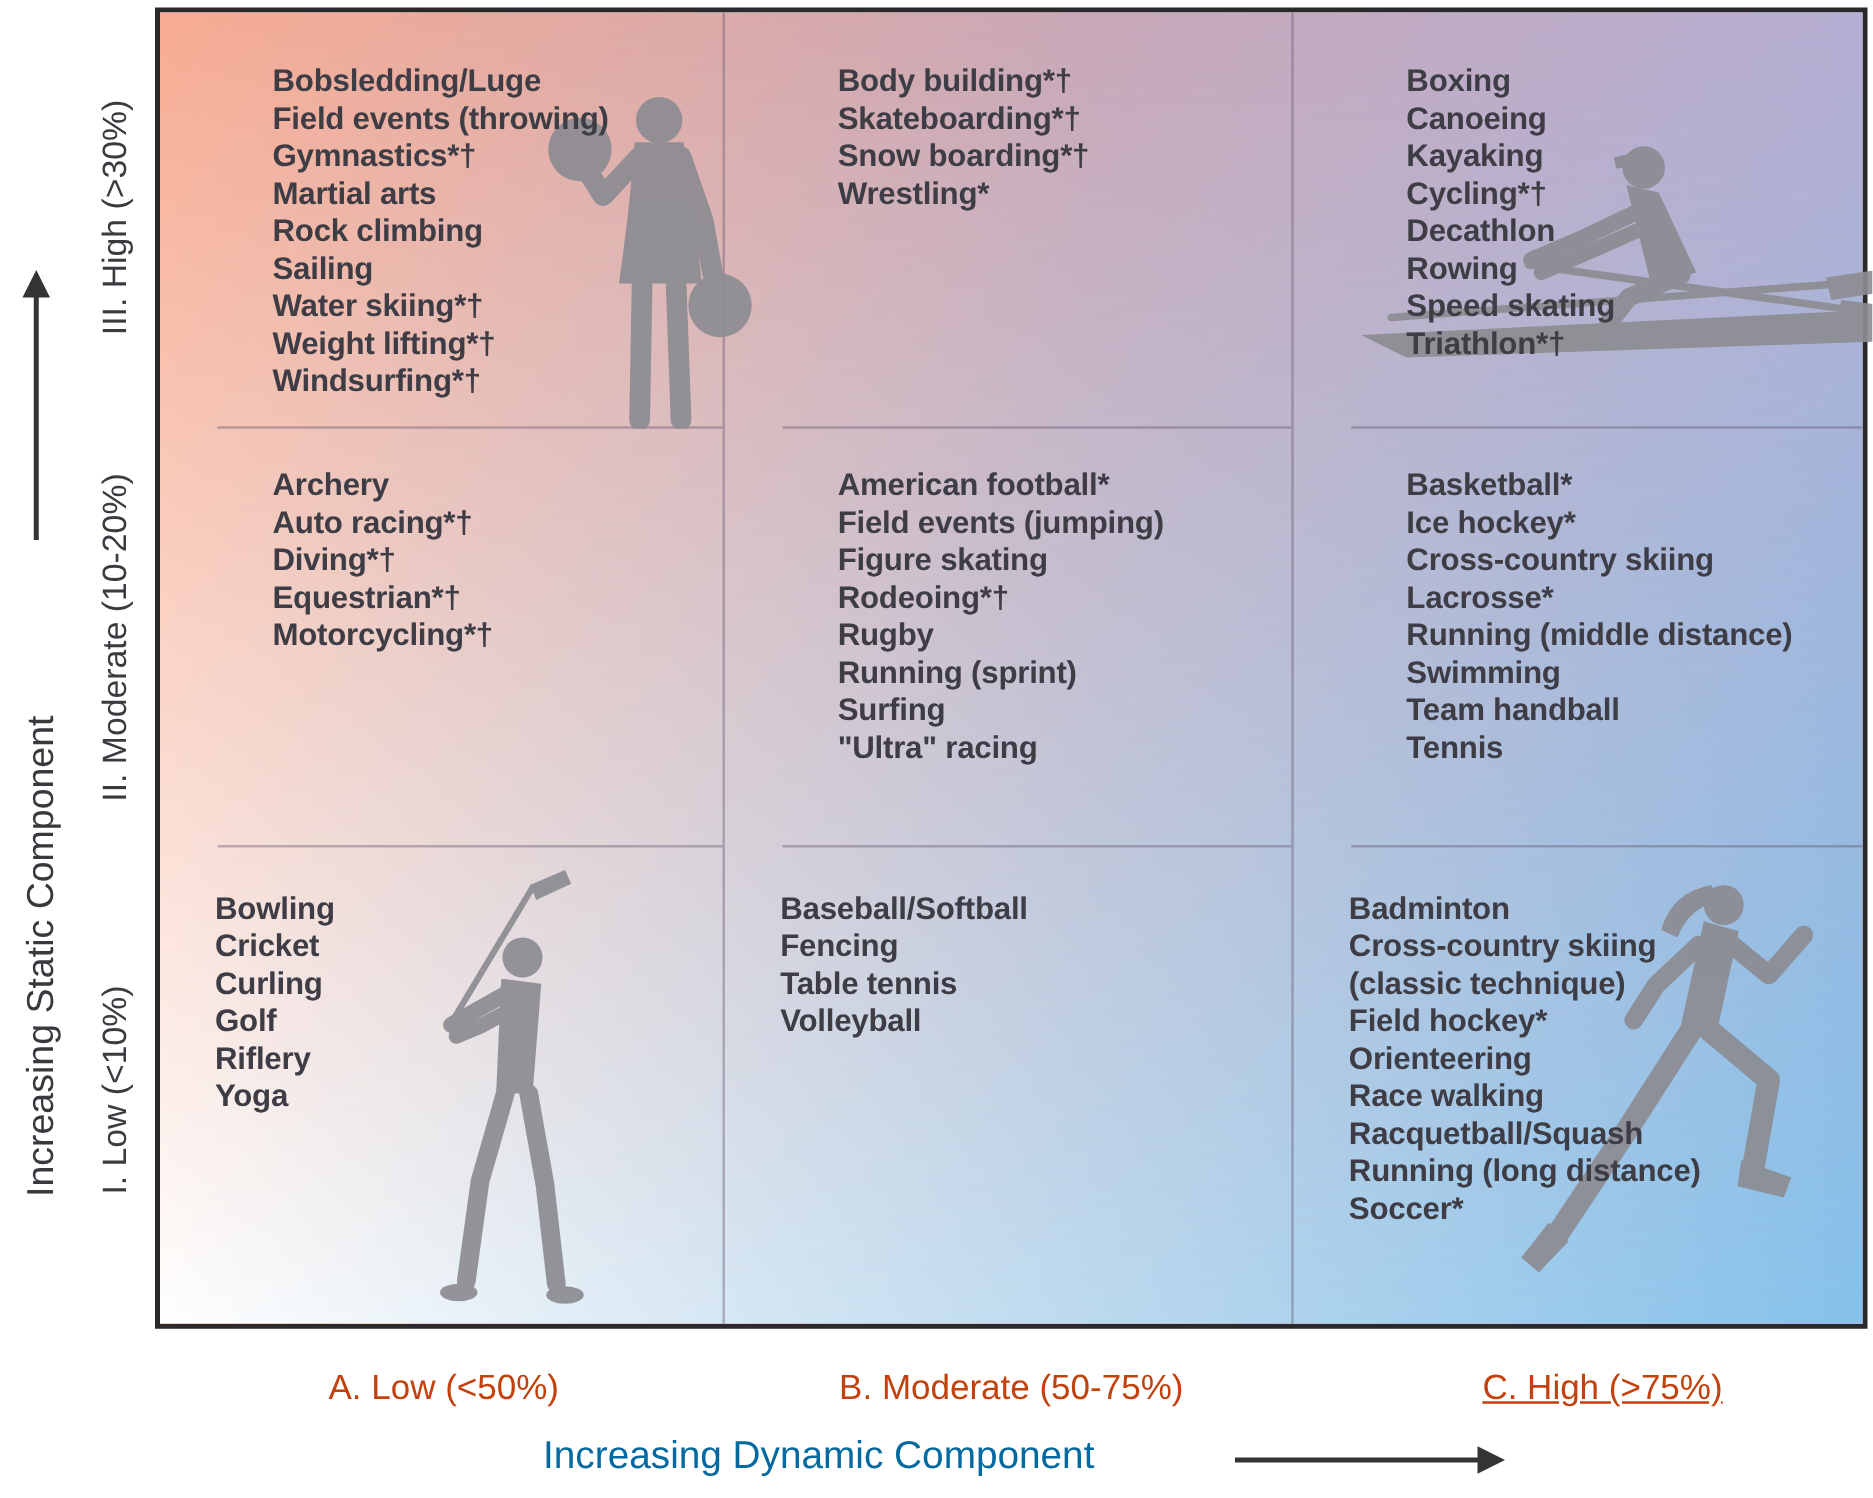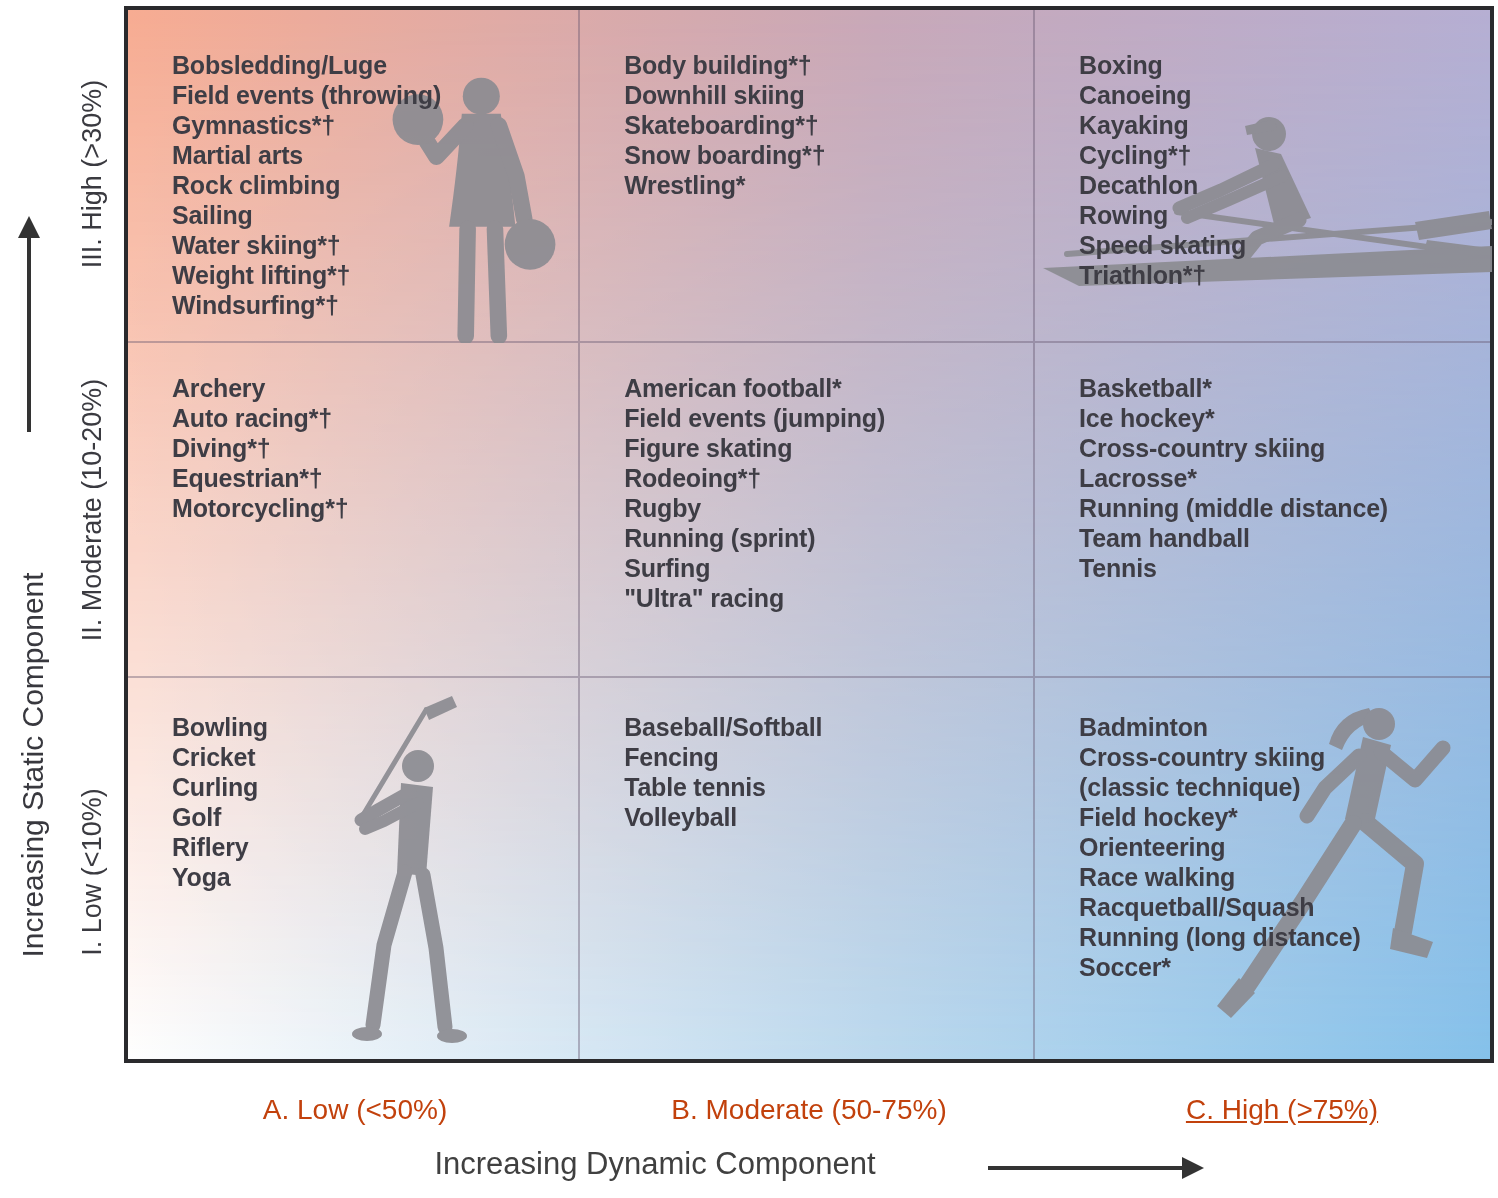--- a/index.html
+++ b/index.html
@@ -18,21 +18,21 @@
     -webkit-mask-image:linear-gradient(to bottom,rgba(0,0,0,0) 0%,rgba(0,0,0,.55) 55%,rgba(0,0,0,1) 100%);
     mask-image:linear-gradient(to bottom,rgba(0,0,0,0) 0%,rgba(0,0,0,.55) 55%,rgba(0,0,0,1) 100%);
   }
   .cells{
     position:absolute;inset:0;display:grid;
     grid-template-columns:33.2% 33.4% 33.4%;
     grid-template-rows:31.7% 32% 36.3%;
   }
   .cell{position:relative;box-sizing:border-box;padding:40px 6px 0 44px;}
   .cell.c0,.cell.c1{border-right:2px solid rgba(100,85,110,.40);}
-  .cell.r0,.cell.r1{border-bottom:2px solid rgba(100,85,110,.40);}
+  .cell.r0,.cell.r1{border-bottom:2px solid rgba(100,85,110,.40);margin-left:46px;}
   .cell.r1{padding-top:30px;}
   .cell.r2{padding-top:34px;}
   .sports{position:relative;z-index:3;}
   .sport{
     font-size:25px;line-height:30px;font-weight:700;color:#3e3d45;
     letter-spacing:-0.2px;white-space:nowrap;
   }
   
   .sil{position:absolute;z-index:2;opacity:.92;}
   .sil-weightlifter{left:248px;top:48px;width:195px;height:285px;}
@@ -48,21 +48,21 @@
   .y-row-label.l2{top:872px;}
   .y-arrow{position:absolute;left:27px;top:236px;width:4px;height:196px;background:#333;}
   .y-arrow::before{
     content:"";position:absolute;left:-9px;top:-20px;
     border-bottom:22px solid #333;border-left:11px solid transparent;border-right:11px solid transparent;
   }
   .x-label{position:absolute;top:1094px;transform:translateX(-50%);font-size:28px;color:#c2410c;white-space:nowrap;}
   .x-label.a{left:355px;}
   .x-label.b{left:809px;}
   .x-label.c{left:1282px;text-decoration:underline;}
-  .x-title{position:absolute;left:655px;top:1146px;transform:translateX(-50%);font-size:31px;color:#404040;white-space:nowrap;}
+  .x-title{position:absolute;left:655px;top:1146px;transform:translateX(-50%);font-size:31px;color:#0369a1;white-space:nowrap;}
   .x-arrow{position:absolute;left:988px;top:1166px;width:196px;height:4px;background:#333;}
   .x-arrow::after{
     content:"";position:absolute;right:-20px;top:-9px;
     border-left:22px solid #333;border-top:11px solid transparent;border-bottom:11px solid transparent;
   }
   svg .ink{fill:#8c8c92;}
   svg .stk{stroke:#8c8c92;fill:none;stroke-linecap:round;stroke-linejoin:round;}
 </style>
 </head>
 <body>
@@ -100,21 +100,20 @@
           <polyline class="stk" stroke-width="17" points="126,68 144,120 152,164"></polyline>
           <circle class="ink" cx="158" cy="190" r="26"></circle>
           <polyline class="stk" stroke-width="17" points="94,174 92,284"></polyline>
           <polyline class="stk" stroke-width="17" points="122,174 126,284"></polyline>
         </svg>
       </div>
 
       <div class="cell r0 c1">
         <div class="sports">
             <div class="sport">Body building*†</div>
-            <div class="sport">Downhill skiing</div>
             <div class="sport">Skateboarding*†</div>
             <div class="sport">Snow boarding*†</div>
             <div class="sport">Wrestling*</div>
           </div>
       </div>
 
       <div class="cell r0 c2">
         <div class="sports">
             <div class="sport">Boxing</div>
             <div class="sport">Canoeing</div>
@@ -163,20 +162,21 @@
           </div>
       </div>
 
       <div class="cell r1 c2">
         <div class="sports">
             <div class="sport">Basketball*</div>
             <div class="sport">Ice hockey*</div>
             <div class="sport">Cross-country skiing</div>
             <div class="sport">Lacrosse*</div>
             <div class="sport">Running (middle distance)</div>
+            <div class="sport">Swimming</div>
             <div class="sport">Team handball</div>
             <div class="sport">Tennis</div>
           </div>
       </div>
 
       <div class="cell r2 c0">
         <div class="sports">
             <div class="sport">Bowling</div>
             <div class="sport">Cricket</div>
             <div class="sport">Curling</div>

